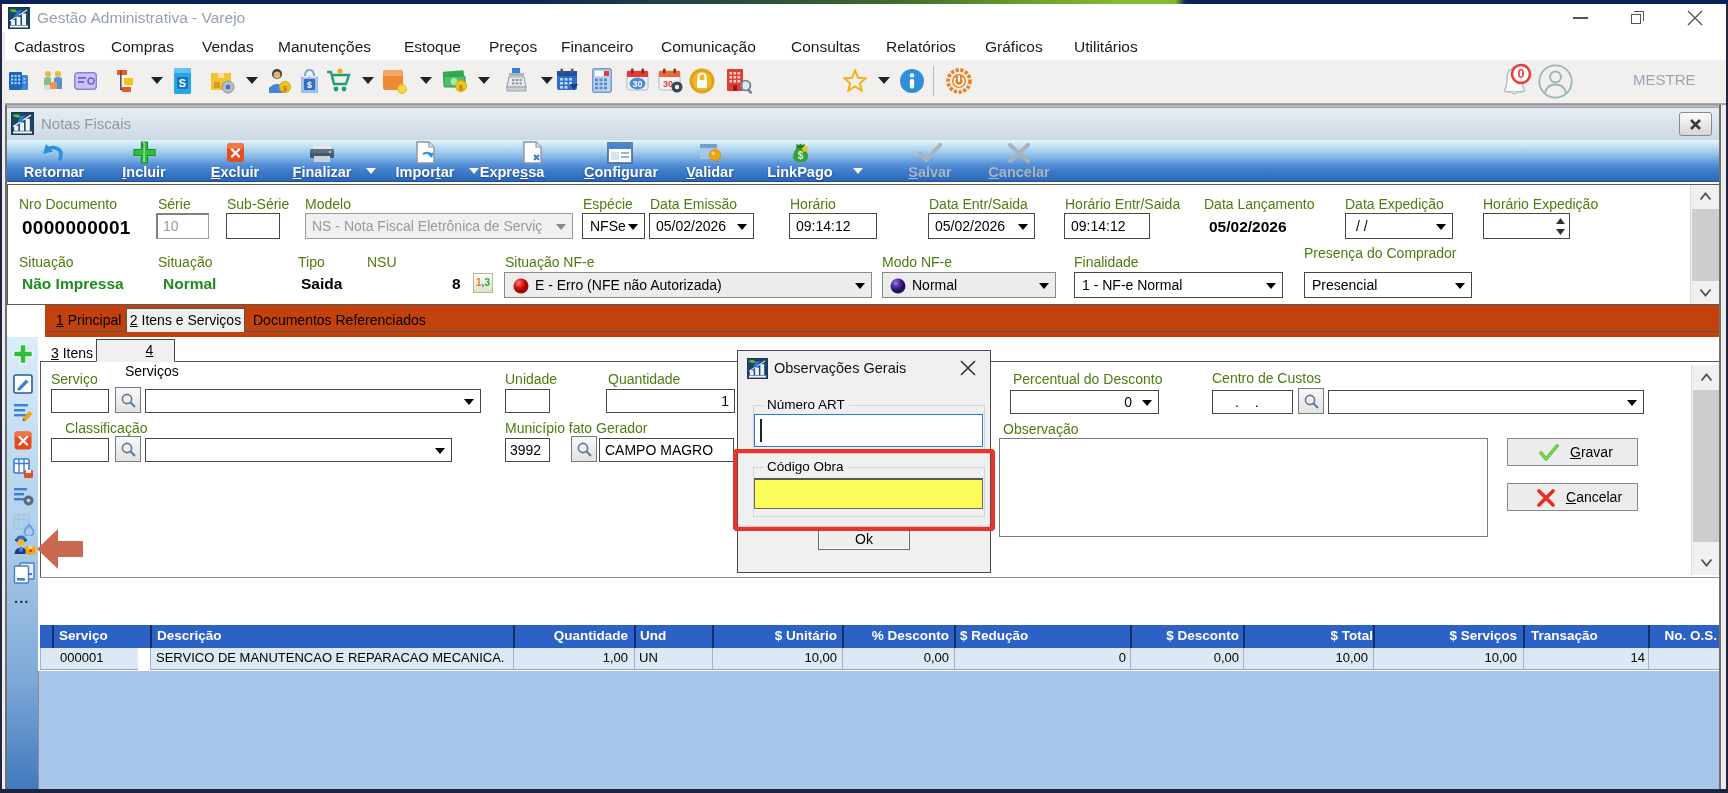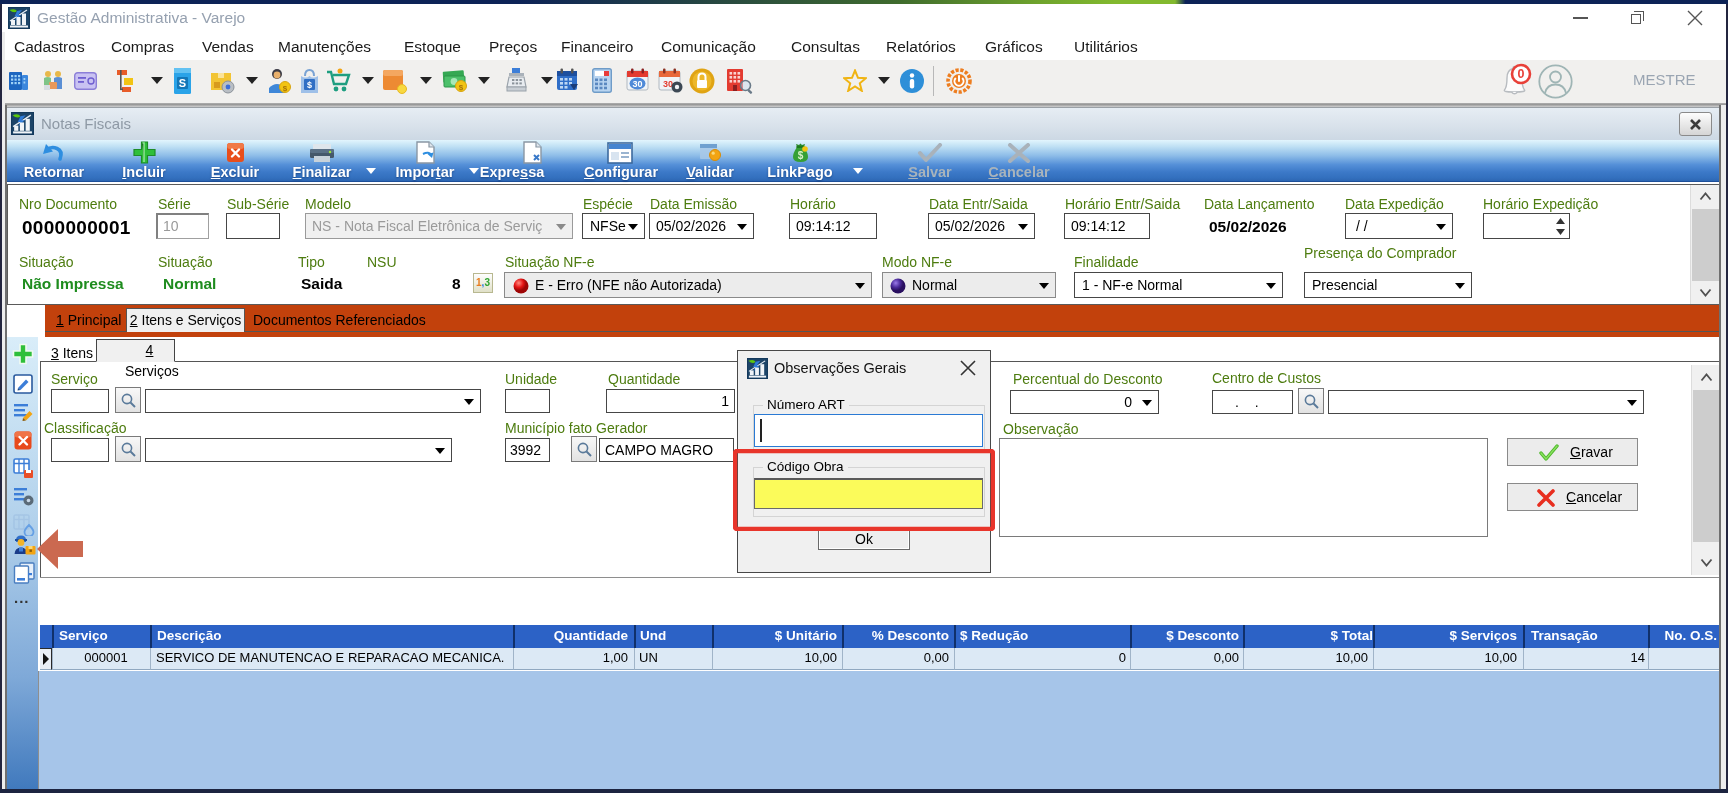--- a/index.html
+++ b/index.html
@@ -579,21 +579,21 @@
         </svg>
       </div>
 <div class="inp" style="left:105px;top:52px;width:336px;height:24px;">
         <div class="combo-arrow"></div>
       </div>
 <div class="lbl" style="left:465px;top:34px;">Unidade</div>
 <div class="inp" style="left:465px;top:52px;width:45px;height:24px;"></div>
 <div class="lbl" style="left:568px;top:34px;">Quantidade</div>
 <div class="inp" style="left:566px;top:52px;width:129px;height:24px;line-height:22px;text-align:right;padding-right:5px;">1</div>
 
-<div class="lbl" style="left:4px;top:83px;">Classificação</div>
+<div class="lbl" style="left:25px;top:83px;">Classificação</div>
 <div class="inp" style="left:11px;top:101px;width:58px;height:24px;"></div>
 <div class="mag" style="left:75px;top:99px;">
         <svg width="18" height="18">
           <circle cx="7" cy="7" r="4.6" fill="none" stroke="#5a7a9a" stroke-width="1.6"></circle>
           <path d="M10.5 10.5 L15 15" stroke="#5a7a9a" stroke-width="2"></path>
         </svg>
       </div>
 <div class="inp" style="left:105px;top:101px;width:307px;height:24px;">
         <div class="combo-arrow"></div>
       </div>
@@ -667,21 +667,21 @@
 <div class="hc r" style="left:1090px;width:113px;padding-right:4px;">$ Desconto</div>
 <div class="hc r" style="left:1203px;width:130px;">$ Total</div>
 <div class="hc r" style="left:1333px;width:150px;padding-right:6px;">$ Serviços</div>
 <div class="hc" style="left:1483px;width:125px;padding-left:6px;">Transação</div>
 <div class="hc r" style="left:1608px;width:72px;padding-right:3px;">No. O.S.</div>
 
 <div class="dc" style="left:0;width:12px;border-left:none;background:#e8eef5;border-right:1px solid #2a2a2a;border-top:1px solid #2a2a2a;">
 <svg width="10" height="20">
           <polygon points="3,4 9,10 3,16" fill="#111"></polygon>
         </svg></div>
-<div class="dc" style="left:12px;width:98px;padding-left:9px;text-align:center;">000001</div>
+<div class="dc" style="left:0;width:98px;padding-left:19px;">000001</div>
 <div class="dc" style="left:110px;width:363px;padding-left:5px;">SERVICO DE MANUTENCAO E REPARACAO MECANICA.</div>
 <div class="dc r" style="left:473px;width:121px;padding-right:6px;">1,00</div>
 <div class="dc" style="left:594px;width:78px;padding-left:4px;">UN</div>
 <div class="dc r" style="left:672px;width:130px;padding-right:5px;">10,00</div>
 <div class="dc r" style="left:802px;width:112px;padding-right:5px;">0,00</div>
 <div class="dc r" style="left:914px;width:176px;padding-right:4px;">0</div>
 <div class="dc r" style="left:1090px;width:113px;padding-right:4px;">0,00</div>
 <div class="dc r" style="left:1203px;width:130px;padding-right:5px;">10,00</div>
 <div class="dc r" style="left:1333px;width:150px;padding-right:6px;">10,00</div>
 <div class="dc r" style="left:1483px;width:125px;padding-right:3px;">14</div>

